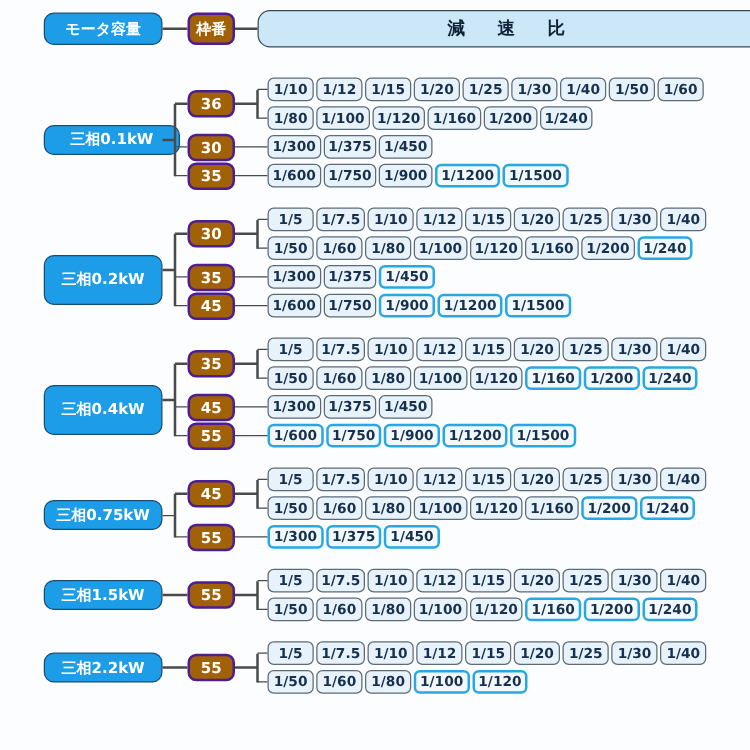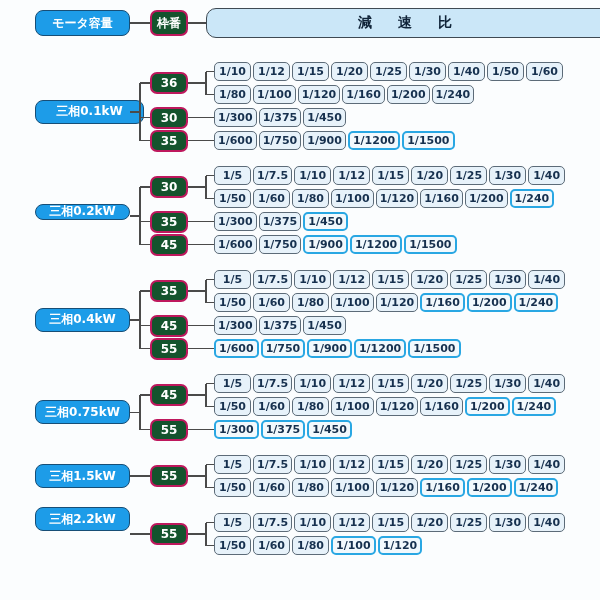--- a/index.html
+++ b/index.html
@@ -12,21 +12,21 @@
 
   
   .motorbox{
     position:absolute;box-sizing:border-box;
     background:#1d9ce8;border:1.5px solid #174e76;border-radius:8px;
     color:#fff;font-weight:bold;font-size:12px;
     display:flex;align-items:center;justify-content:center;white-space:nowrap;
   }
   .framebox{
     position:absolute;box-sizing:border-box;
-    background:#14532d;border:2px solid #be185d;border-radius:7px;
+    background:#a16207;border:2px solid #4c1d95;border-radius:7px;
     color:#fff;font-weight:bold;font-size:12px;
     display:flex;align-items:center;justify-content:center;
   }
   .ratioheader{
     position:absolute;box-sizing:border-box;
     background:#cbe7f8;border:1.5px solid #3f4a53;border-radius:10px;
     color:#0f2338;font-weight:bold;font-size:14px;letter-spacing:6px;
     display:flex;align-items:center;justify-content:center;
   }
 
@@ -150,21 +150,21 @@
       <div class="ln" style="left: 188px; top: 220.75px; width: 26px; height: 1.5px;"></div>
       <div class="framebox" style="left: 150px; top: 233.5px; width: 38px; height: 22px;">45</div>
       <div class="row" style="left: 214px; top: 235px; height: 19px;">
         <div class="ratio">1/600</div>
         <div class="ratio">1/750</div>
         <div class="ratio tl">1/900</div>
         <div class="ratio tl">1/1200</div>
         <div class="ratio tl">1/1500</div>
       </div>
       <div class="ln" style="left: 188px; top: 243.75px; width: 26px; height: 1.5px;"></div>
-      <div class="motorbox" style="left: 35px; top: 203.75px; width: 95px; height: 16px;">三相0.2kW</div>
+      <div class="motorbox" style="left: 35px; top: 203.75px; width: 95px; height: 40px;">三相0.2kW</div>
       <div class="ln" style="left: 130px; top: 215px; width: 10px; height: 1.5px;"></div>
       <div class="ln" style="left: 139.25px; top: 187px; height: 57.5px; width: 1.5px;"></div>
       <div class="ln" style="left: 140px; top: 186.25px; width: 10px; height: 1.5px;"></div>
       <div class="ln" style="left: 140px; top: 220.75px; width: 10px; height: 1.5px;"></div>
       <div class="ln" style="left: 140px; top: 243.75px; width: 10px; height: 1.5px;"></div>
       <div class="framebox" style="left: 150px; top: 280px; width: 38px; height: 22px;">35</div>
       <div class="row" style="left: 214px; top: 270px; height: 19px;">
         <div class="ratio">1/5</div>
         <div class="ratio">1/7.5</div>
         <div class="ratio">1/10</div>
@@ -198,21 +198,21 @@
       <div class="ln" style="left: 188px; top: 324.75px; width: 26px; height: 1.5px;"></div>
       <div class="framebox" style="left: 150px; top: 337.5px; width: 38px; height: 22px;">55</div>
       <div class="row" style="left: 214px; top: 339px; height: 19px;">
         <div class="ratio tl">1/600</div>
         <div class="ratio tl">1/750</div>
         <div class="ratio tl">1/900</div>
         <div class="ratio tl">1/1200</div>
         <div class="ratio tl">1/1500</div>
       </div>
       <div class="ln" style="left: 188px; top: 347.75px; width: 26px; height: 1.5px;"></div>
-      <div class="motorbox" style="left: 35px; top: 307.75px; width: 95px; height: 24px;">三相0.4kW</div>
+      <div class="motorbox" style="left: 35px; top: 307.75px; width: 95px; height: 40px;">三相0.4kW</div>
       <div class="ln" style="left: 130px; top: 319px; width: 10px; height: 1.5px;"></div>
       <div class="ln" style="left: 139.25px; top: 291px; height: 57.5px; width: 1.5px;"></div>
       <div class="ln" style="left: 140px; top: 290.25px; width: 10px; height: 1.5px;"></div>
       <div class="ln" style="left: 140px; top: 324.75px; width: 10px; height: 1.5px;"></div>
       <div class="ln" style="left: 140px; top: 347.75px; width: 10px; height: 1.5px;"></div>
       <div class="framebox" style="left: 150px; top: 384px; width: 38px; height: 22px;">45</div>
       <div class="row" style="left: 214px; top: 374px; height: 19px;">
         <div class="ratio">1/5</div>
         <div class="ratio">1/7.5</div>
         <div class="ratio">1/10</div>
@@ -293,17 +293,17 @@
         <div class="ratio">1/50</div>
         <div class="ratio">1/60</div>
         <div class="ratio">1/80</div>
         <div class="ratio tl">1/100</div>
         <div class="ratio tl">1/120</div>
       </div>
       <div class="ln" style="left: 188px; top: 533.25px; width: 18px; height: 1.5px;"></div>
       <div class="ln" style="left: 205.25px; top: 522.5px; height: 23px; width: 1.5px;"></div>
       <div class="ln" style="left: 206px; top: 521.75px; width: 8px; height: 1.5px;"></div>
       <div class="ln" style="left: 206px; top: 544.75px; width: 8px; height: 1.5px;"></div>
-      <div class="motorbox" style="left: 35px; top: 507px; width: 95px; height: 24px; text-align: right;">三相2.2kW</div>
+      <div class="motorbox" style="left: 35px; top: 522px; width: 95px; height: 24px; text-align: right;">三相2.2kW</div>
       <div class="ln" style="left: 130px; top: 533.25px; width: 20px; height: 1.5px;"></div>
     </div>
 
 </div>
 
 </body></html>

